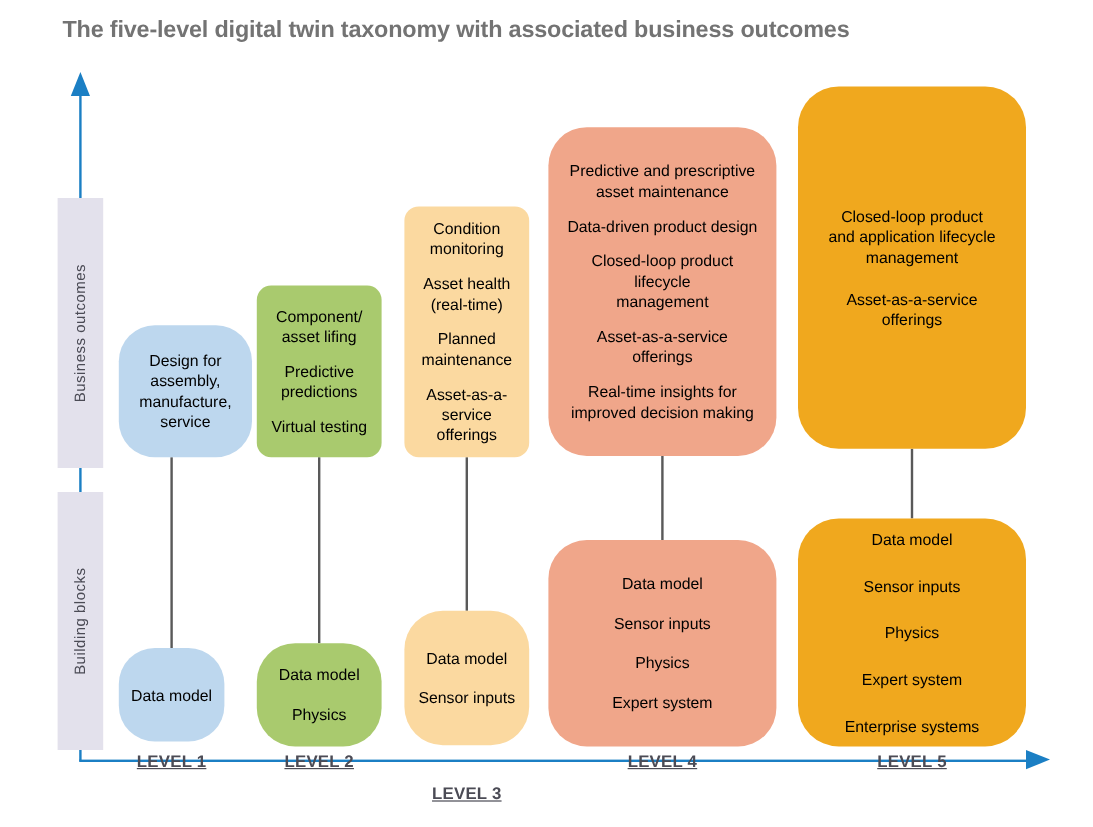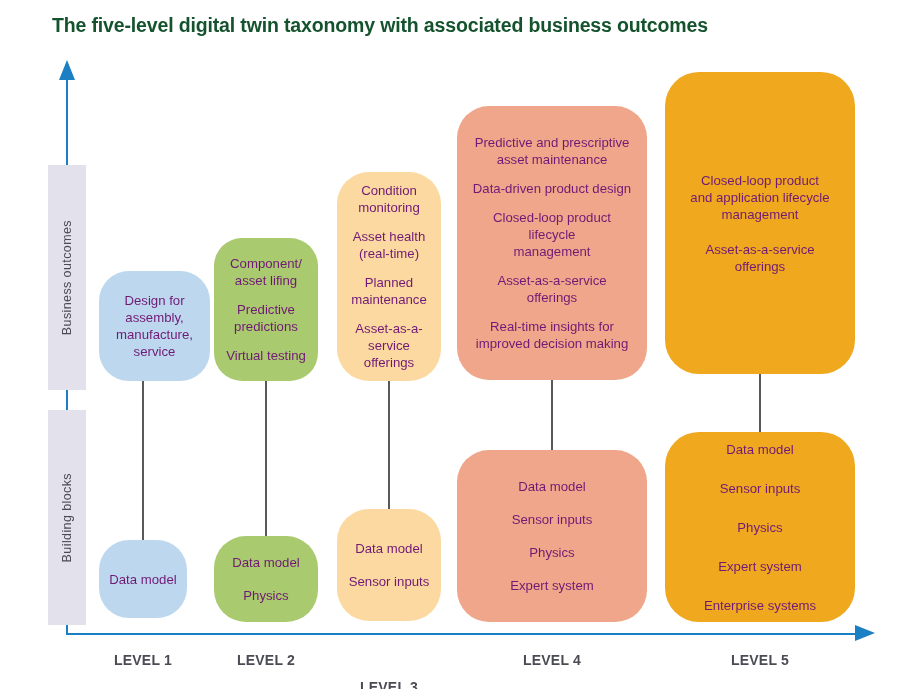--- a/index.html
+++ b/index.html
@@ -16,21 +16,21 @@
     -webkit-font-smoothing: antialiased;
   }
 
   
   #chart-title {
     position: absolute;
     left: 52px;
     top: 14px;
     font-size: 19.5px;
     font-weight: bold;
-    color: #14532d;
+    color: #737373;
     letter-spacing: -0.15px;
     white-space: nowrap;
   }
 
   
   .axis-line {
     position: absolute;
     background: #1b7fc4;
   }
   #y-axis-line {
@@ -89,46 +89,47 @@
 
   
   .node-box {
     position: absolute;
     box-sizing: border-box;
     display: flex;
     flex-direction: column;
     align-items: center;
     justify-content: center;
     text-align: center;
-    color: #701a75;
+    color: #000000;
     gap: 36px;
   }
   .node-box .line {
     display: block;
     white-space: pre-line;
   }
 
   
   .connector {
     position: absolute;
     width: 1.4px;
     background: #595959;
   }
 
   
   .level-label {
     position: absolute;
-    top: 652px;
+    top: 626px;
     font-size: 14px;
     font-weight: bold;
     color: #4b4b55;
     letter-spacing: 0.2px;
     text-align: center;
     transform: translateX(-50%);
     font-stretch: condensed;
+    text-decoration: underline;
   }
 </style>
 </head>
 <body>
 
 <div id="chart-title">The five-level digital twin taxonomy with associated business outcomes</div>
 
 <div class="axis-line" id="y-axis-line"></div>
 <div id="y-axis-arrow"></div>
 <div class="axis-line" id="x-axis-line"></div>
@@ -146,33 +147,33 @@
     <div class="node-box" style="left: 99px; top: 271px; width: 111px; height: 110px; background: rgb(189, 215, 238); border-radius: 30px; font-size: 13.2px; line-height: 17px; row-gap: 11px; padding: 6px 8px;">
       <span class="line">Design for
 assembly,
 manufacture,
 service</span>
     </div>
     <div class="node-box" style="left: 99px; top: 540px; width: 88px; height: 78px; background: rgb(189, 215, 238); border-radius: 30px; font-size: 13.2px; line-height: 17px; row-gap: 15px; padding: 6px 8px;">
       <span class="line">Data model</span>
     </div>
     <div class="connector" style="left: 265.3px; top: 381px; height: 155px; background: rgb(89, 89, 89);"></div>
-    <div class="node-box" style="left: 214px; top: 238px; width: 104px; height: 143px; background: rgb(169, 202, 110); border-radius: 28px; font-size: 13.2px; line-height: 17px; row-gap: 12px; padding: 6px 12px;">
+    <div class="node-box" style="left: 214px; top: 238px; width: 104px; height: 143px; background: rgb(169, 202, 110); border-radius: 12px; font-size: 13.2px; line-height: 17px; row-gap: 12px; padding: 6px 12px;">
       <span class="line">Component/
 asset lifing</span>
       <span class="line">Predictive
 predictions</span>
       <span class="line">Virtual testing</span>
     </div>
     <div class="node-box" style="left: 214px; top: 536px; width: 104px; height: 86px; background: rgb(169, 202, 110); border-radius: 32px; font-size: 13.2px; line-height: 17px; row-gap: 16px; padding: 6px 8px;">
       <span class="line">Data model</span>
       <span class="line">Physics</span>
     </div>
     <div class="connector" style="left: 388.3px; top: 381px; height: 128px; background: rgb(89, 89, 89);"></div>
-    <div class="node-box" style="left: 337px; top: 172px; width: 104px; height: 209px; background: rgb(251, 217, 160); border-radius: 32px; font-size: 13.2px; line-height: 17px; row-gap: 12px; padding: 6px 8px;">
+    <div class="node-box" style="left: 337px; top: 172px; width: 104px; height: 209px; background: rgb(251, 217, 160); border-radius: 12px; font-size: 13.2px; line-height: 17px; row-gap: 12px; padding: 6px 8px;">
       <span class="line">Condition
 monitoring</span>
       <span class="line">Asset health
 (real-time)</span>
       <span class="line">Planned
 maintenance</span>
       <span class="line">Asset-as-a-
 service
 offerings</span>
     </div>

